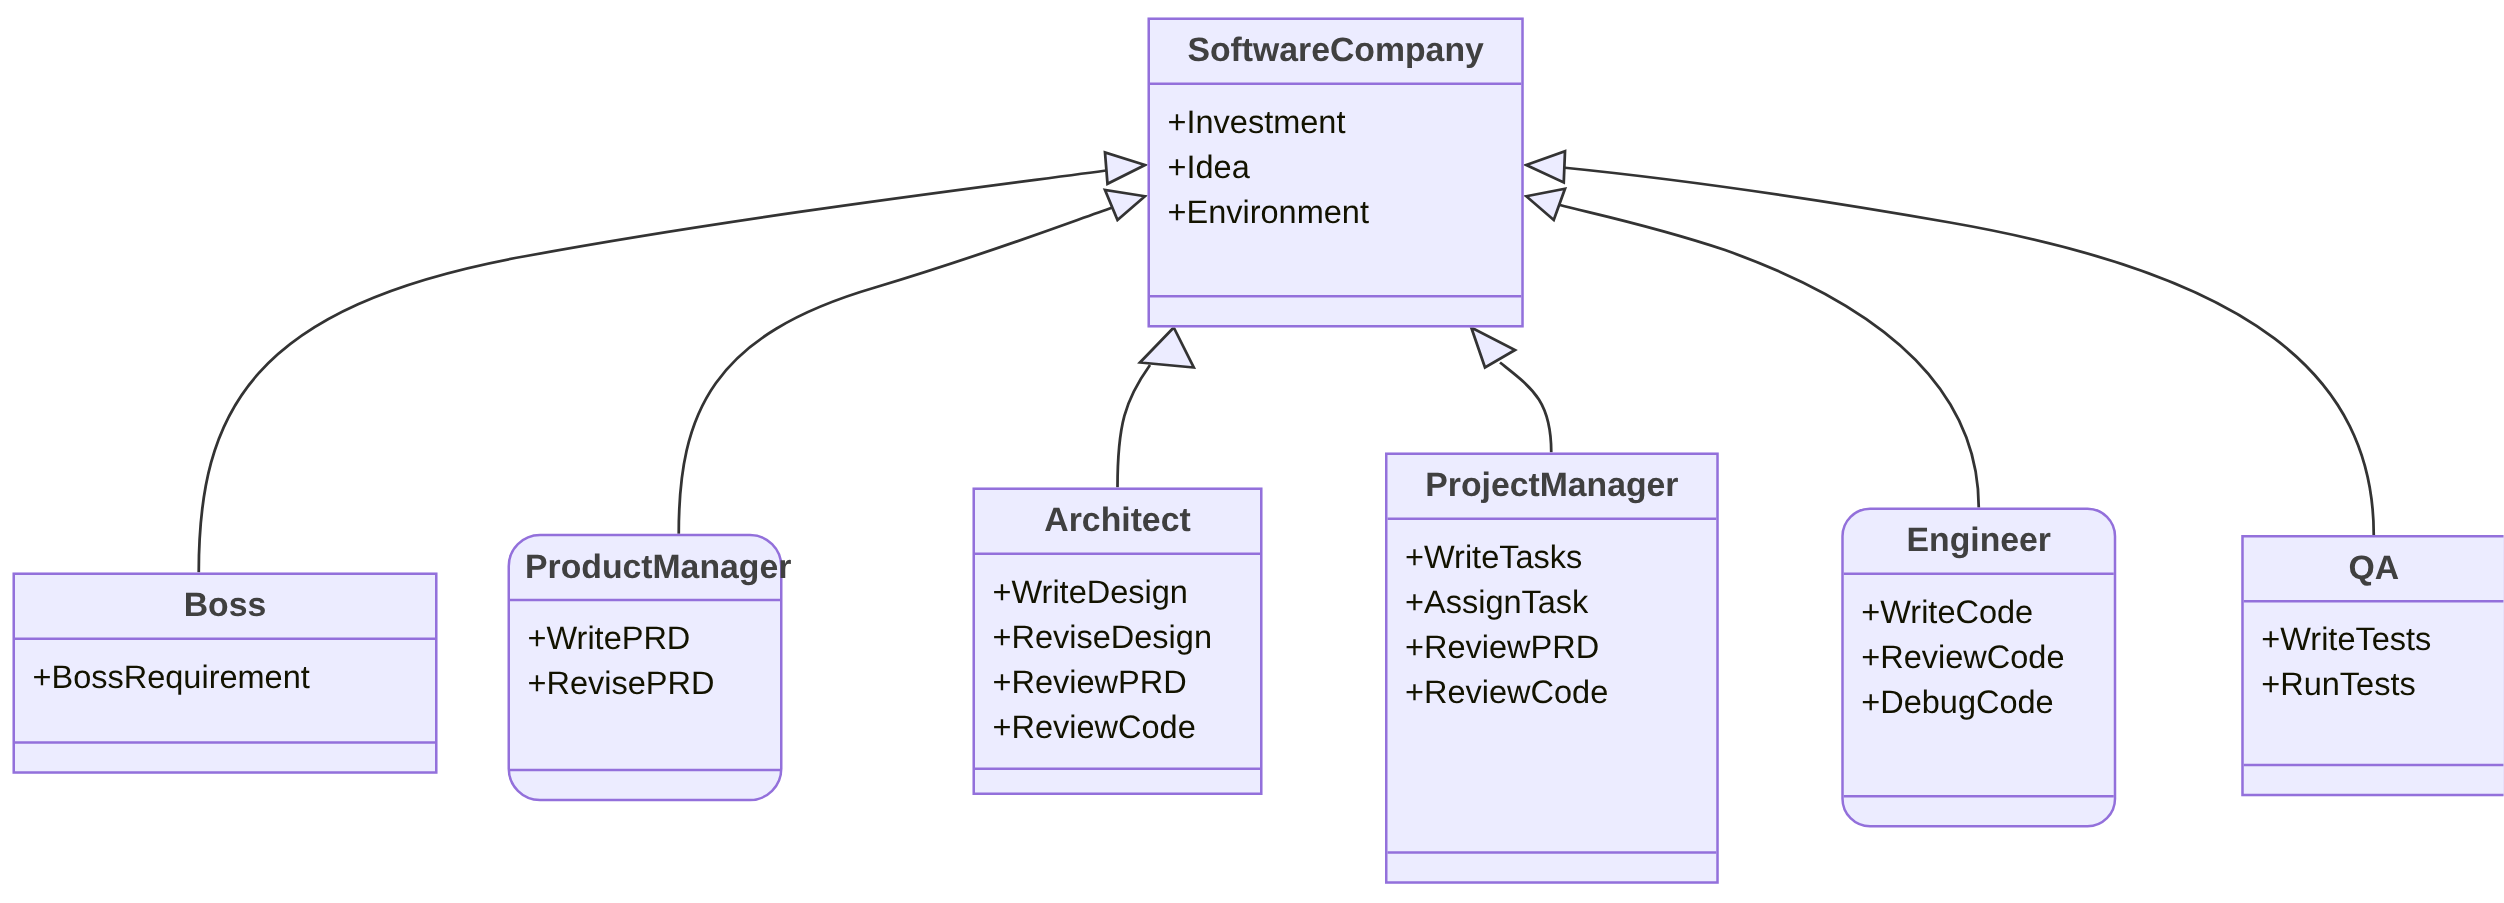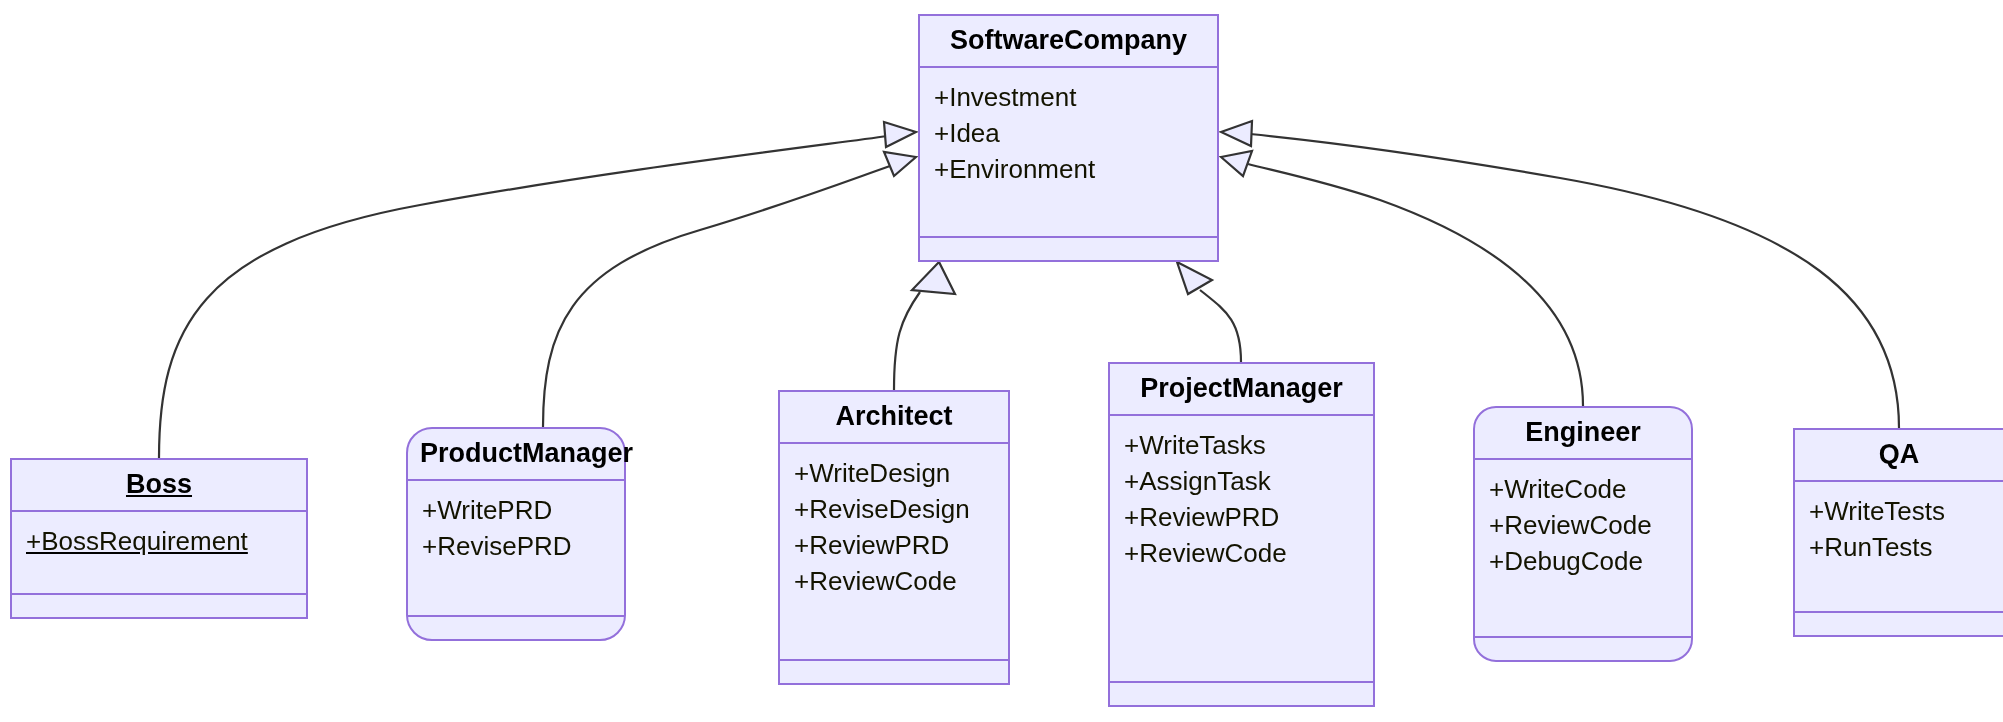--- a/index.html
+++ b/index.html
@@ -31,21 +31,21 @@
     border: 2px solid #9370DB;
     display: flex;
     flex-direction: column;
     z-index: 5;
   }
   .uml-title {
     box-sizing: border-box;
     text-align: center;
     font-weight: bold;
     font-size: 27px;
-    color: #000000;
+    color: #404040;
     line-height: 1.0;
     padding: 11px 12px 12px 12px;
     border-bottom: 2px solid #9370DB;
     white-space: nowrap;
   }
   .uml-members {
     box-sizing: border-box;
     padding: 12px 2px 14px 14px;
     border-bottom: 2px solid #9370DB;
     flex: 1 1 auto;
@@ -103,38 +103,38 @@
   <div class="uml-class" style="left:918px; top:14px; width:301px; height:248px;">
     <div class="uml-title">SoftwareCompany</div>
     <div class="uml-members">
       <div class="uml-member">+Investment</div>
       <div class="uml-member">+Idea</div>
       <div class="uml-member">+Environment</div>
     </div>
     <div class="uml-methods"></div>
   </div>
 
-  <div class="uml-class" style="left:10px; top:458px; width:298px; height:161px;text-decoration:underline;">
+  <div class="uml-class" style="left:10px; top:458px; width:340px; height:161px;">
     <div class="uml-title">Boss</div>
     <div class="uml-members">
       <div class="uml-member">+BossRequirement</div>
     </div>
     <div class="uml-methods"></div>
   </div>
 
   <div class="uml-class" style="left:406px; top:427px; width:220px; height:214px;border-radius:26px;">
     <div class="uml-title">ProductManager</div>
     <div class="uml-members">
       <div class="uml-member">+WritePRD</div>
       <div class="uml-member">+RevisePRD</div>
     </div>
     <div class="uml-methods"></div>
   </div>
 
-  <div class="uml-class" style="left:778px; top:390px; width:232px; height:295px;">
+  <div class="uml-class" style="left:778px; top:390px; width:232px; height:246px;">
     <div class="uml-title">Architect</div>
     <div class="uml-members">
       <div class="uml-member">+WriteDesign</div>
       <div class="uml-member">+ReviseDesign</div>
       <div class="uml-member">+ReviewPRD</div>
       <div class="uml-member">+ReviewCode</div>
     </div>
     <div class="uml-methods"></div>
   </div>
 

